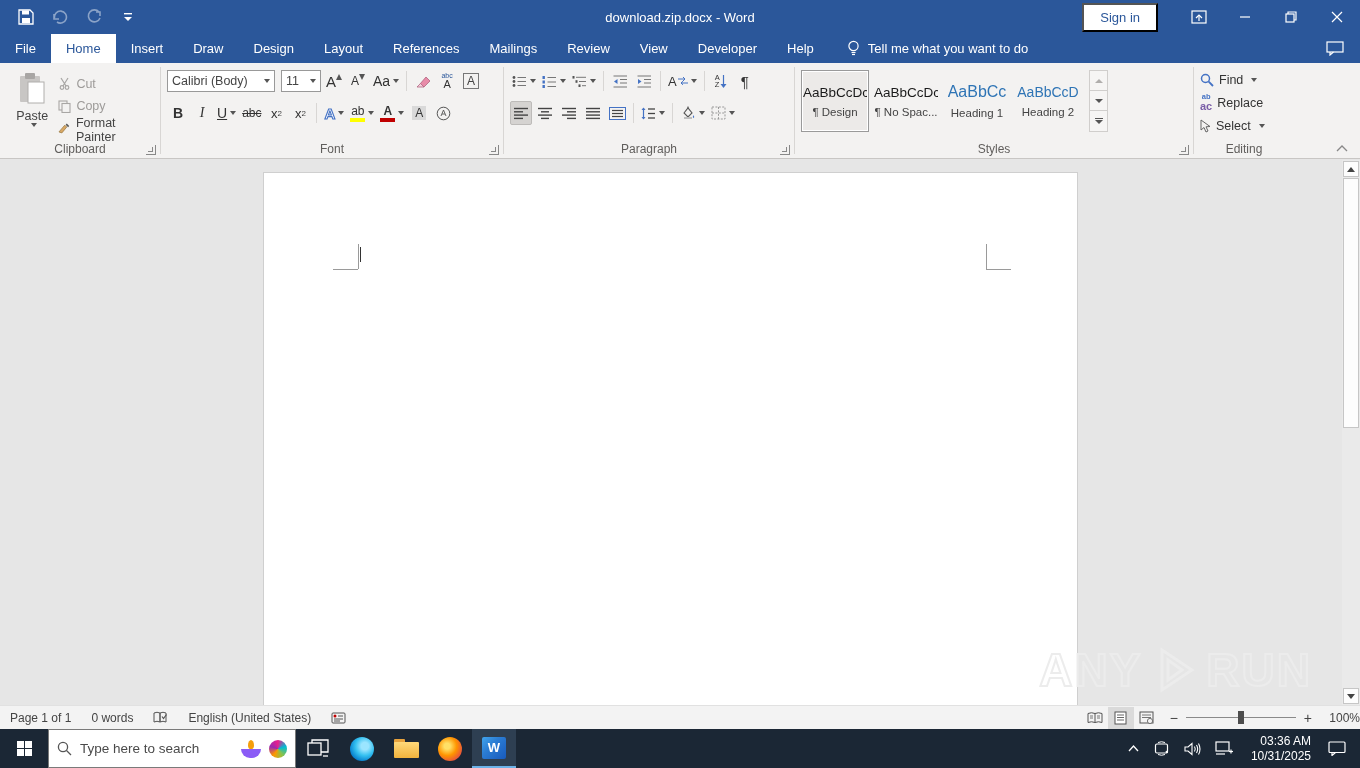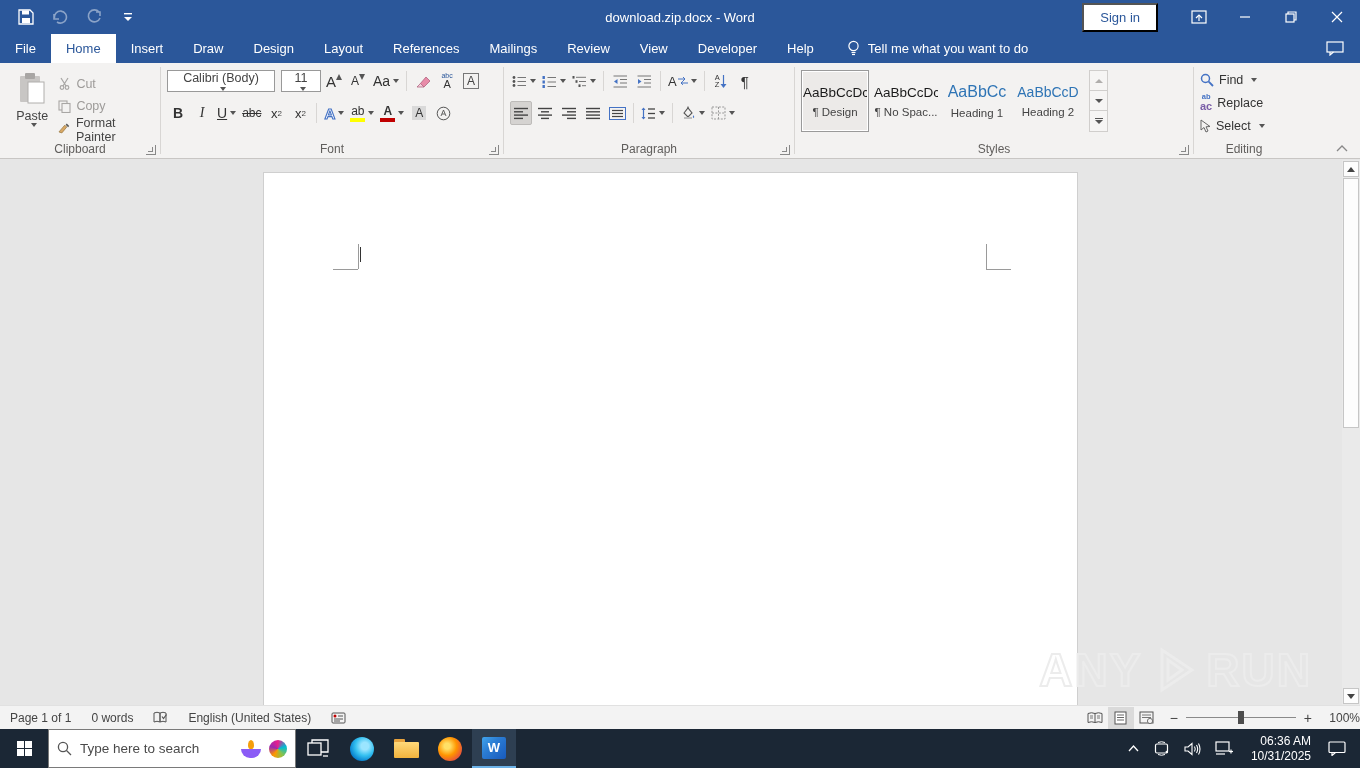--- a/index.html
+++ b/index.html
@@ -51,21 +51,21 @@
   .clip-inner { display:flex; height:100%; }
   .paste-btn { width:54px; display:flex; flex-direction:column; align-items:center; padding-top:4px; cursor:pointer; }
   .paste-label { font-size:12.5px; color:#444; margin-top:3px; }
   .clip-col { display:flex; flex-direction:column; justify-content:flex-start; gap:3px; padding-top:6px; }
   .small-cmd { display:flex; align-items:center; gap:5px; font-size:12.5px; height:21px; cursor:pointer; }
   .small-cmd.disabled { color:#9d9b99; }
 
   
   .font-group { width:342px; }
   .combo { background:#fff; border:1px solid #999; height:22px; display:flex; align-items:center;
-    font-size:12.5px; padding:0 4px; justify-content:space-between; cursor:pointer;flex-direction:column; }
+    font-size:12.5px; padding:0 4px; justify-content:space-between; cursor:pointer; }
   .combo-font { width:108px; }
   .combo-size { width:40px; margin-left:4px; }
   .glyph { font-size:14px; color:#333; }
   .fx-a { color:#fff; -webkit-text-stroke:1.1px #4472c4; font-size:15px; font-weight:bold; }
   .bar-under { position:relative; display:flex; flex-direction:column; align-items:center; line-height:1; }
   .bar-under .bar { width:15px; height:4px; margin-top:1px; }
   .shade-a { background:#d9d9d9; padding:0 3px; }
   .boxed-a { border:1px solid #777; padding:0 3px; font-size:12px; }
   .mini-stack { display:flex; flex-direction:column; align-items:center; line-height:1; font-size:8px; }
 
@@ -789,21 +789,21 @@
       </span>
       <span class="trayicon">
         <svg width="19" height="15" viewBox="0 0 19 15">
             <rect x="1" y="1" width="13" height="9" fill="none" stroke="#fff" stroke-width="1.2"></rect>
             <line x1="1" y1="13" x2="10" y2="13" stroke="#fff" stroke-width="1.2"></line>
             <line x1="14" y1="10.5" x2="18" y2="10.5" stroke="#fff" stroke-width="1.2"></line>
             <line x1="16" y1="8.5" x2="16" y2="12.5" stroke="#fff" stroke-width="1.2"></line>
           </svg>
       </span>
       <span class="clock">
-        <span>06:36 AM</span>
+        <span>03:36 AM</span>
         <span>10/31/2025</span>
       </span>
       <span class="trayicon" style="padding-right:14px">
         <svg width="18" height="15" viewBox="0 0 18 15">
             <rect x="1" y="1" width="16" height="10.5" rx="1" fill="none" stroke="#fff" stroke-width="1.2"></rect>
             <path d="M4 11.5 L4 14.5 L7.5 11.5" fill="none" stroke="#fff" stroke-width="1.2"></path>
           </svg>
       </span>
     </div>
   </div>

